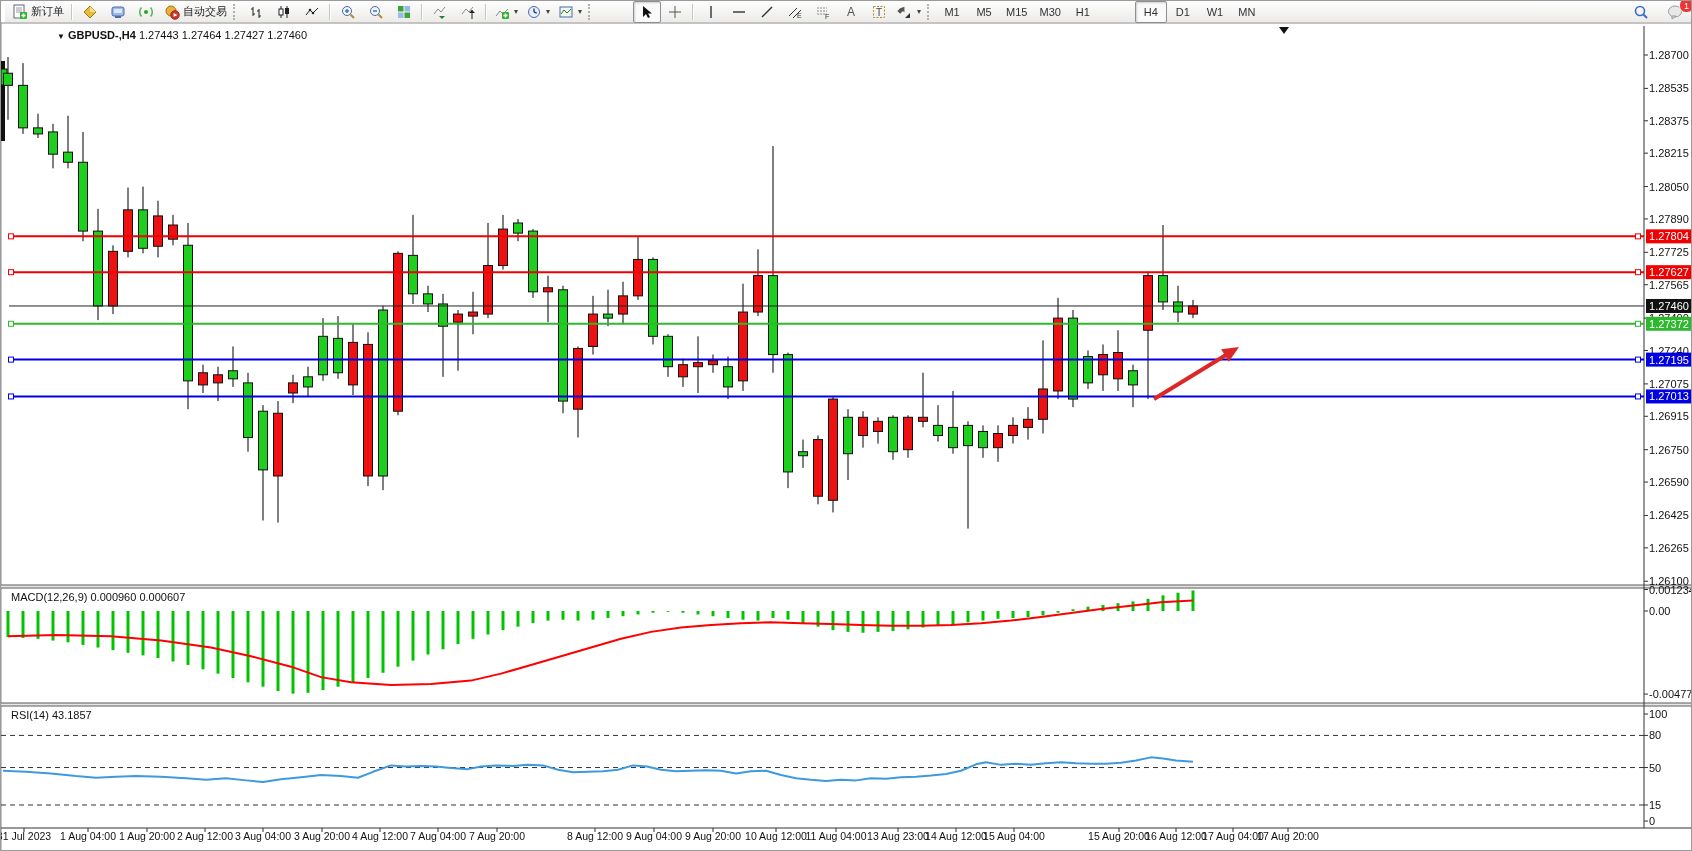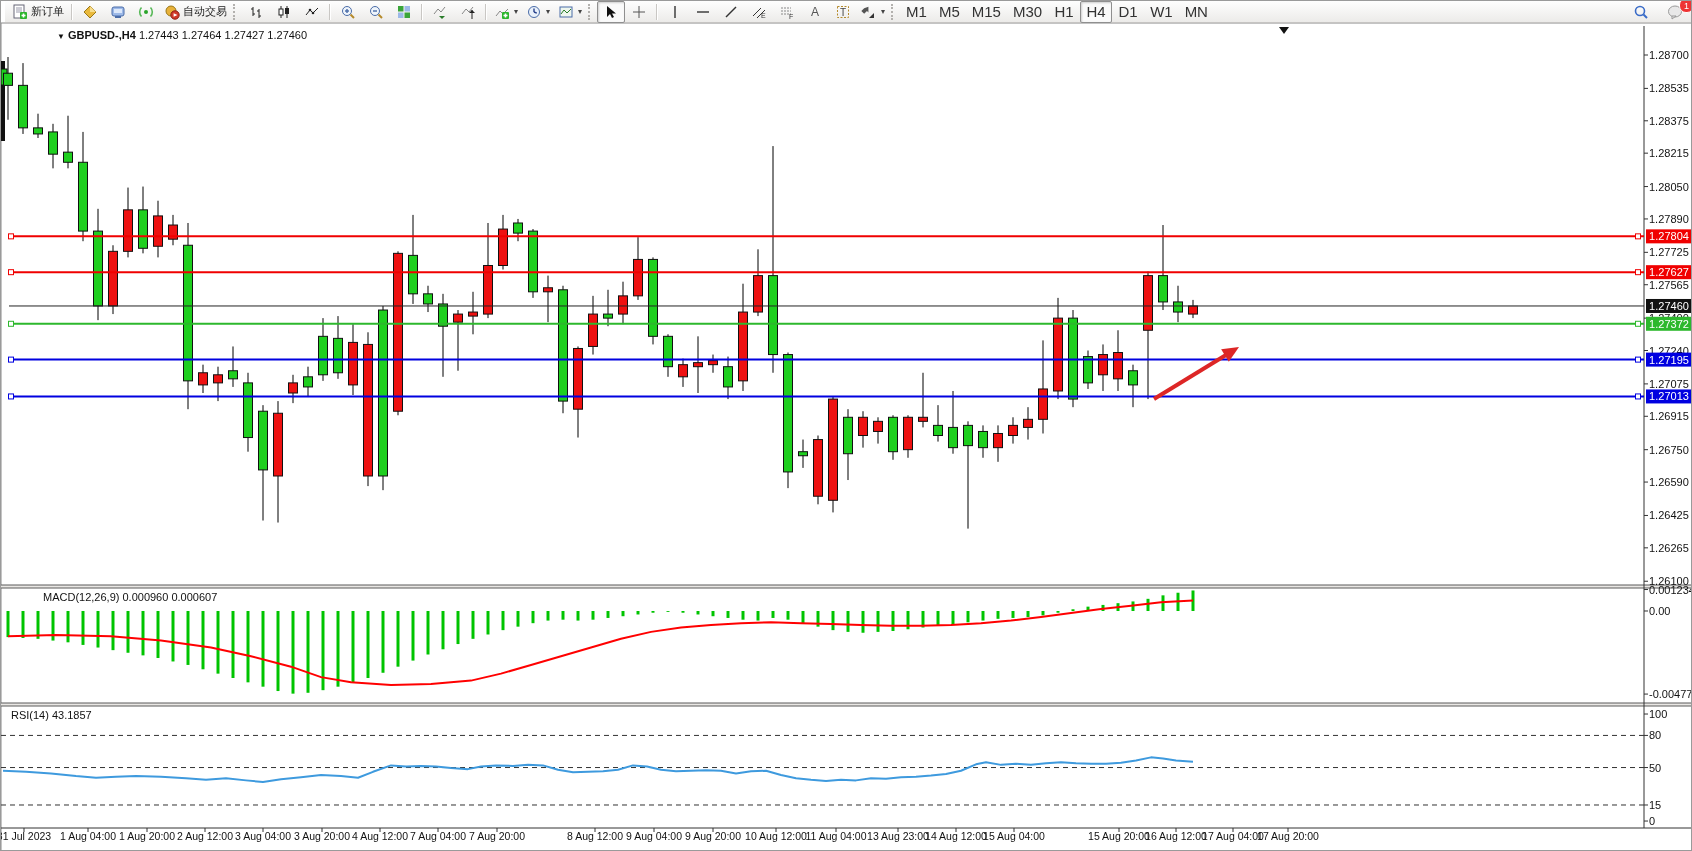--- a/index.html
+++ b/index.html
@@ -1,21 +1,21 @@
 <!DOCTYPE html>
 <html><head>
 <meta charset="utf-8">
 <style>
   html,body{margin:0;padding:0;background:#e8e8e8;}
   .app{position:relative;width:1692px;height:851px;background:#fff;font-family:"Liberation Sans",sans-serif;overflow:hidden;border:1px solid #9a9a9a;box-sizing:border-box;}
   .toolbar{position:absolute;top:0;left:4px;width:100%;height:22px;background:linear-gradient(#fefefe,#ecebe9);border-bottom:1px solid #c6c4c2;display:flex;align-items:center;padding:8px 3px;box-sizing:border-box;z-index:5;}
   .tbtn{height:20px;min-width:20px;display:flex;align-items:center;justify-content:center;gap:3px;font-size:11px;color:#222;padding:0 3px;border:1px solid transparent;border-radius:2px;cursor:default;}
-  .tbtn.active{background:#fafafa;border-color:#8f8f8f;box-shadow:inset 1px 1px 2px #cfcfcf;}
+  .tbtn.active{background:#fafafa;border-color:#8f8f8f;box-shadow:inset 1px 1px 2px #cfcfcf;margin-left:36px;}
   .tbtn svg{display:block;}
-  .tf{font-size:15px;color:#333;padding:0 5px;}
+  .tf{font-size:11px;color:#333;padding:0 5px;}
   .sep{width:1px;height:16px;background:#c9c7c4;border-right:1px solid #fff;margin:0 3px;}
   .grip{width:3px;height:16px;border-left:2px dotted #b3b1ae;margin:0 4px 0 2px;}
   .caret{font-size:8px;color:#444;margin-left:1px;}
   .tb-right{position:absolute;right:6px;top:0;height:22px;display:flex;align-items:center;gap:6px;}
   .badge{position:absolute;top:-4px;right:-6px;background:#e33;color:#fff;border-radius:7px;font-size:9px;min-width:13px;height:13px;display:flex;align-items:center;justify-content:center;border:1px solid #fff;}
   .chat{position:relative;}
   .overlay{position:absolute;z-index:3;font-size:11px;color:#111;white-space:nowrap;}
   #chartsvg{position:absolute;top:0;left:0;z-index:1;}
   .sym{font-weight:bold;}
 </style>
@@ -692,15 +692,15 @@
         <text x="1287" y="839" font-size="10.5" font-family="Liberation Sans, sans-serif" fill="#111" text-anchor="middle">17 Aug 20:00</text>
       </g>
       <rect x="8" y="25" width="1635" height="559" fill="transparent"></rect>
     </svg>
 
   <div class="overlay" style="left:12px;top:28px;margin-left:44px;">
     <span style="font-size:8px;">▼</span>
     <span class="sym">GBPUSD-,H4</span>
     <span>1.27443 1.27464 1.27427 1.27460</span>
   </div>
-  <div class="overlay" style="left:10px;top:590px;margin-left:32px;">MACD(12,26,9) 0.000960 0.000607</div>
+  <div class="overlay" style="left:10px;top:590px;">MACD(12,26,9) 0.000960 0.000607</div>
   <div class="overlay" style="left:10px;top:708px;">RSI(14) 43.1857</div>
 </div>
 
 </body></html>

